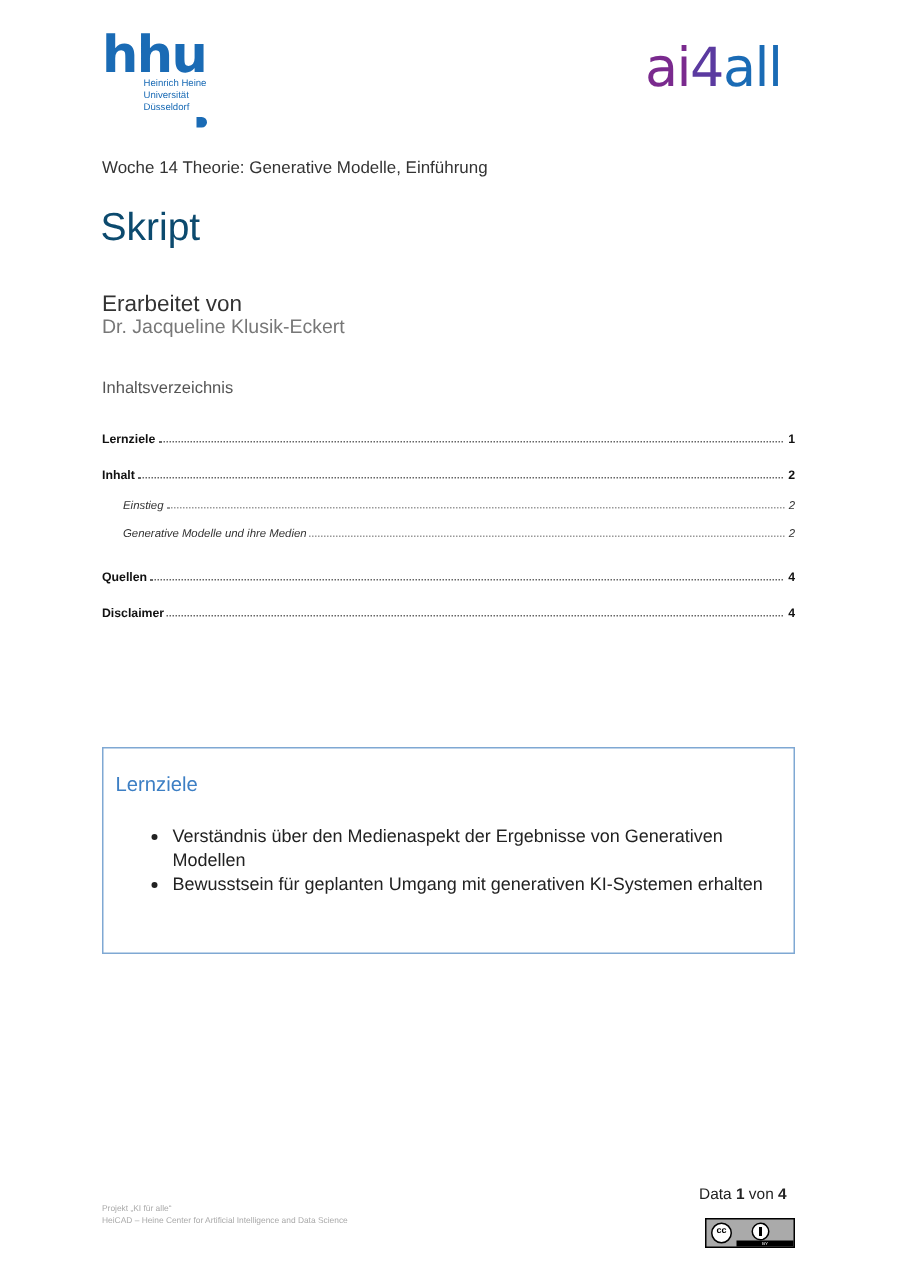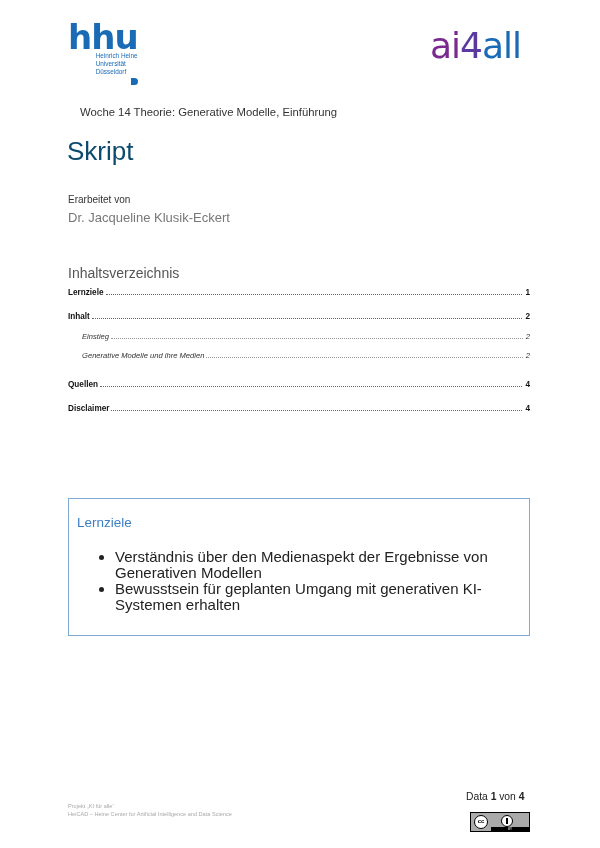--- a/index.html
+++ b/index.html
@@ -13,42 +13,42 @@
   .hhu-text { margin-left:8px; font-size:6.4px; line-height:8px; color:#1a6bb5; padding-bottom:2px; }
   .hhu-square { width:7px; height:7px; background:#1a6bb5; border-radius:0 4px 4px 0; margin-left:2px; margin-bottom:2px; }
 
   .ai4all-logo { position:absolute; left:430px; top:28px; display:flex; align-items:center;
                  font-family:"DejaVu Sans", sans-serif; font-size:36px; font-weight:normal; line-height:36px; letter-spacing:-1px; }
   .ai-part { color:#7a2a8e; }
   .four-part { color:#5b3aa0; }
   .all-part { color:#1a6bb5; }
 
   
-  .subtitle { position:absolute; left:80px; top:106px; font-size:11.3px; color:#333;text-align:right; }
+  .subtitle { position:absolute; left:68px; top:106px; font-size:11.3px; color:#333;text-align:right; }
   .title { position:absolute; left:67px; top:136px; font-size:26px; color:#0c4a6e; }
-  .prepared-label { position:absolute; left:68px; top:194px; font-size:10px; color:#333; }
+  .prepared-label { position:absolute; left:68px; top:194px; font-size:15px; color:#333; }
   .author { position:absolute; left:68px; top:210px; font-size:13px; color:#777; }
 
-  .toc-heading { position:absolute; left:68px; top:265px; font-size:14px; color:#555;text-align:right; }
+  .toc-heading { position:absolute; left:68px; top:253px; font-size:11px; color:#555;text-align:right; }
 
   .toc { position:absolute; left:68px; top:288px; width:462px; }
   .toc-row { display:flex; align-items:baseline; font-size:8.2px; height:12px; }
   .toc-row .lbl { white-space:nowrap; padding-right:2px; }
   .toc-row .dots { flex:1; border-bottom:1.3px dotted #666; margin-bottom:2px; }
   .toc-row .pg { padding-left:3px; }
   .toc-row.lvl1 { font-weight:bold; color:#111; }
   .toc-row.lvl2 { font-style:italic; color:#333; padding-left:14px; font-size:7.6px; }
   .toc-row.lvl2 .dots { border-bottom:1px dotted #999; }
 
   
   .goals-box { position:absolute; left:68px; top:498px; width:462px; height:138px;
                border:1.3px solid #7fa8d3; box-sizing:border-box; }
   .goals-title { position:absolute; left:8px; top:16px; font-size:13.5px; color:#3d7fc4; }
   .goals-list { position:absolute; left:26px; top:50px; margin:0; padding:0 0 0 20px; width:400px;
-                font-size:15px; line-height:16px; color:#222; }
+                font-size:12px; line-height:16px; color:#222; }
   .goals-list li { margin:0; padding:0; }
 
   
   .footer-left { position:absolute; left:68px; top:803px; font-size:5.6px; color:#aaa; line-height:7.5px; }
   .page-num { position:absolute; left:466px; top:791px; font-size:10.3px; color:#222; }
   .page-num b { font-weight:bold; }
   .cc-badge { position:absolute; left:470px; top:812px; width:60px; height:20px; background:#aaa;
               border:1px solid #000; box-sizing:border-box; }
   .cc-circle { position:absolute; left:3px; top:2px; width:14px; height:14px; border-radius:50%;
                background:#fff; border:1.5px solid #000; box-sizing:border-box;

